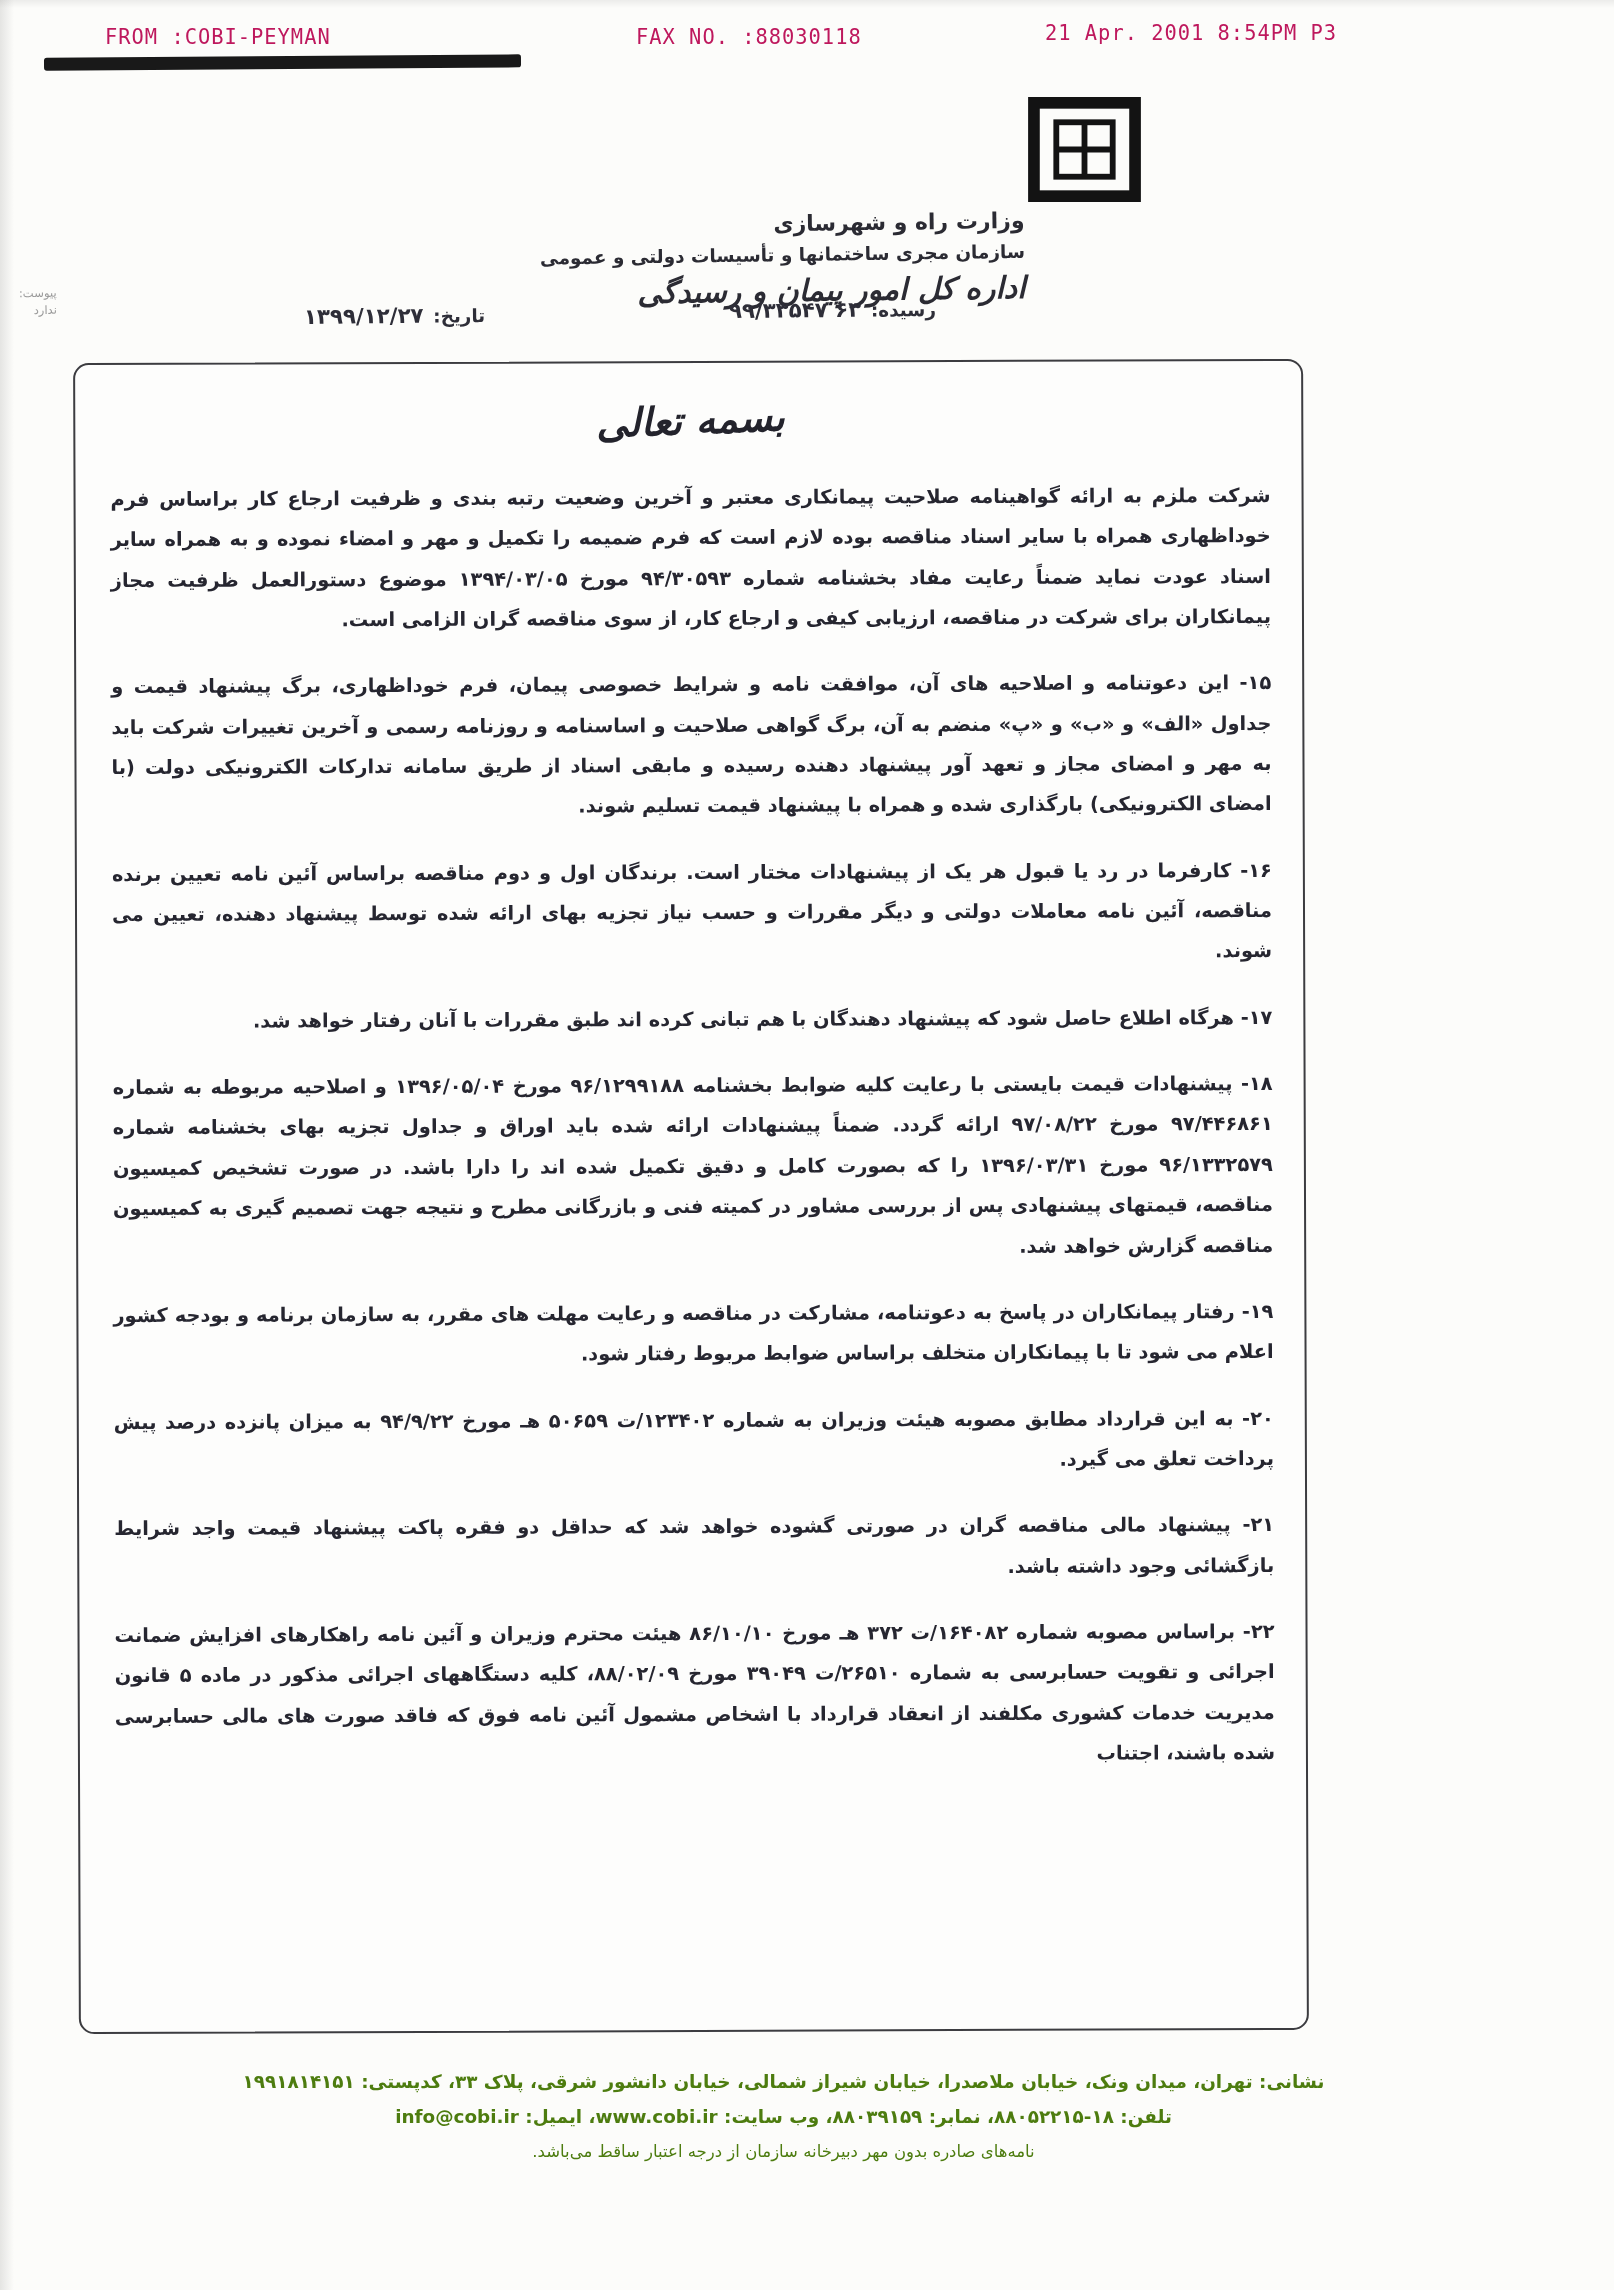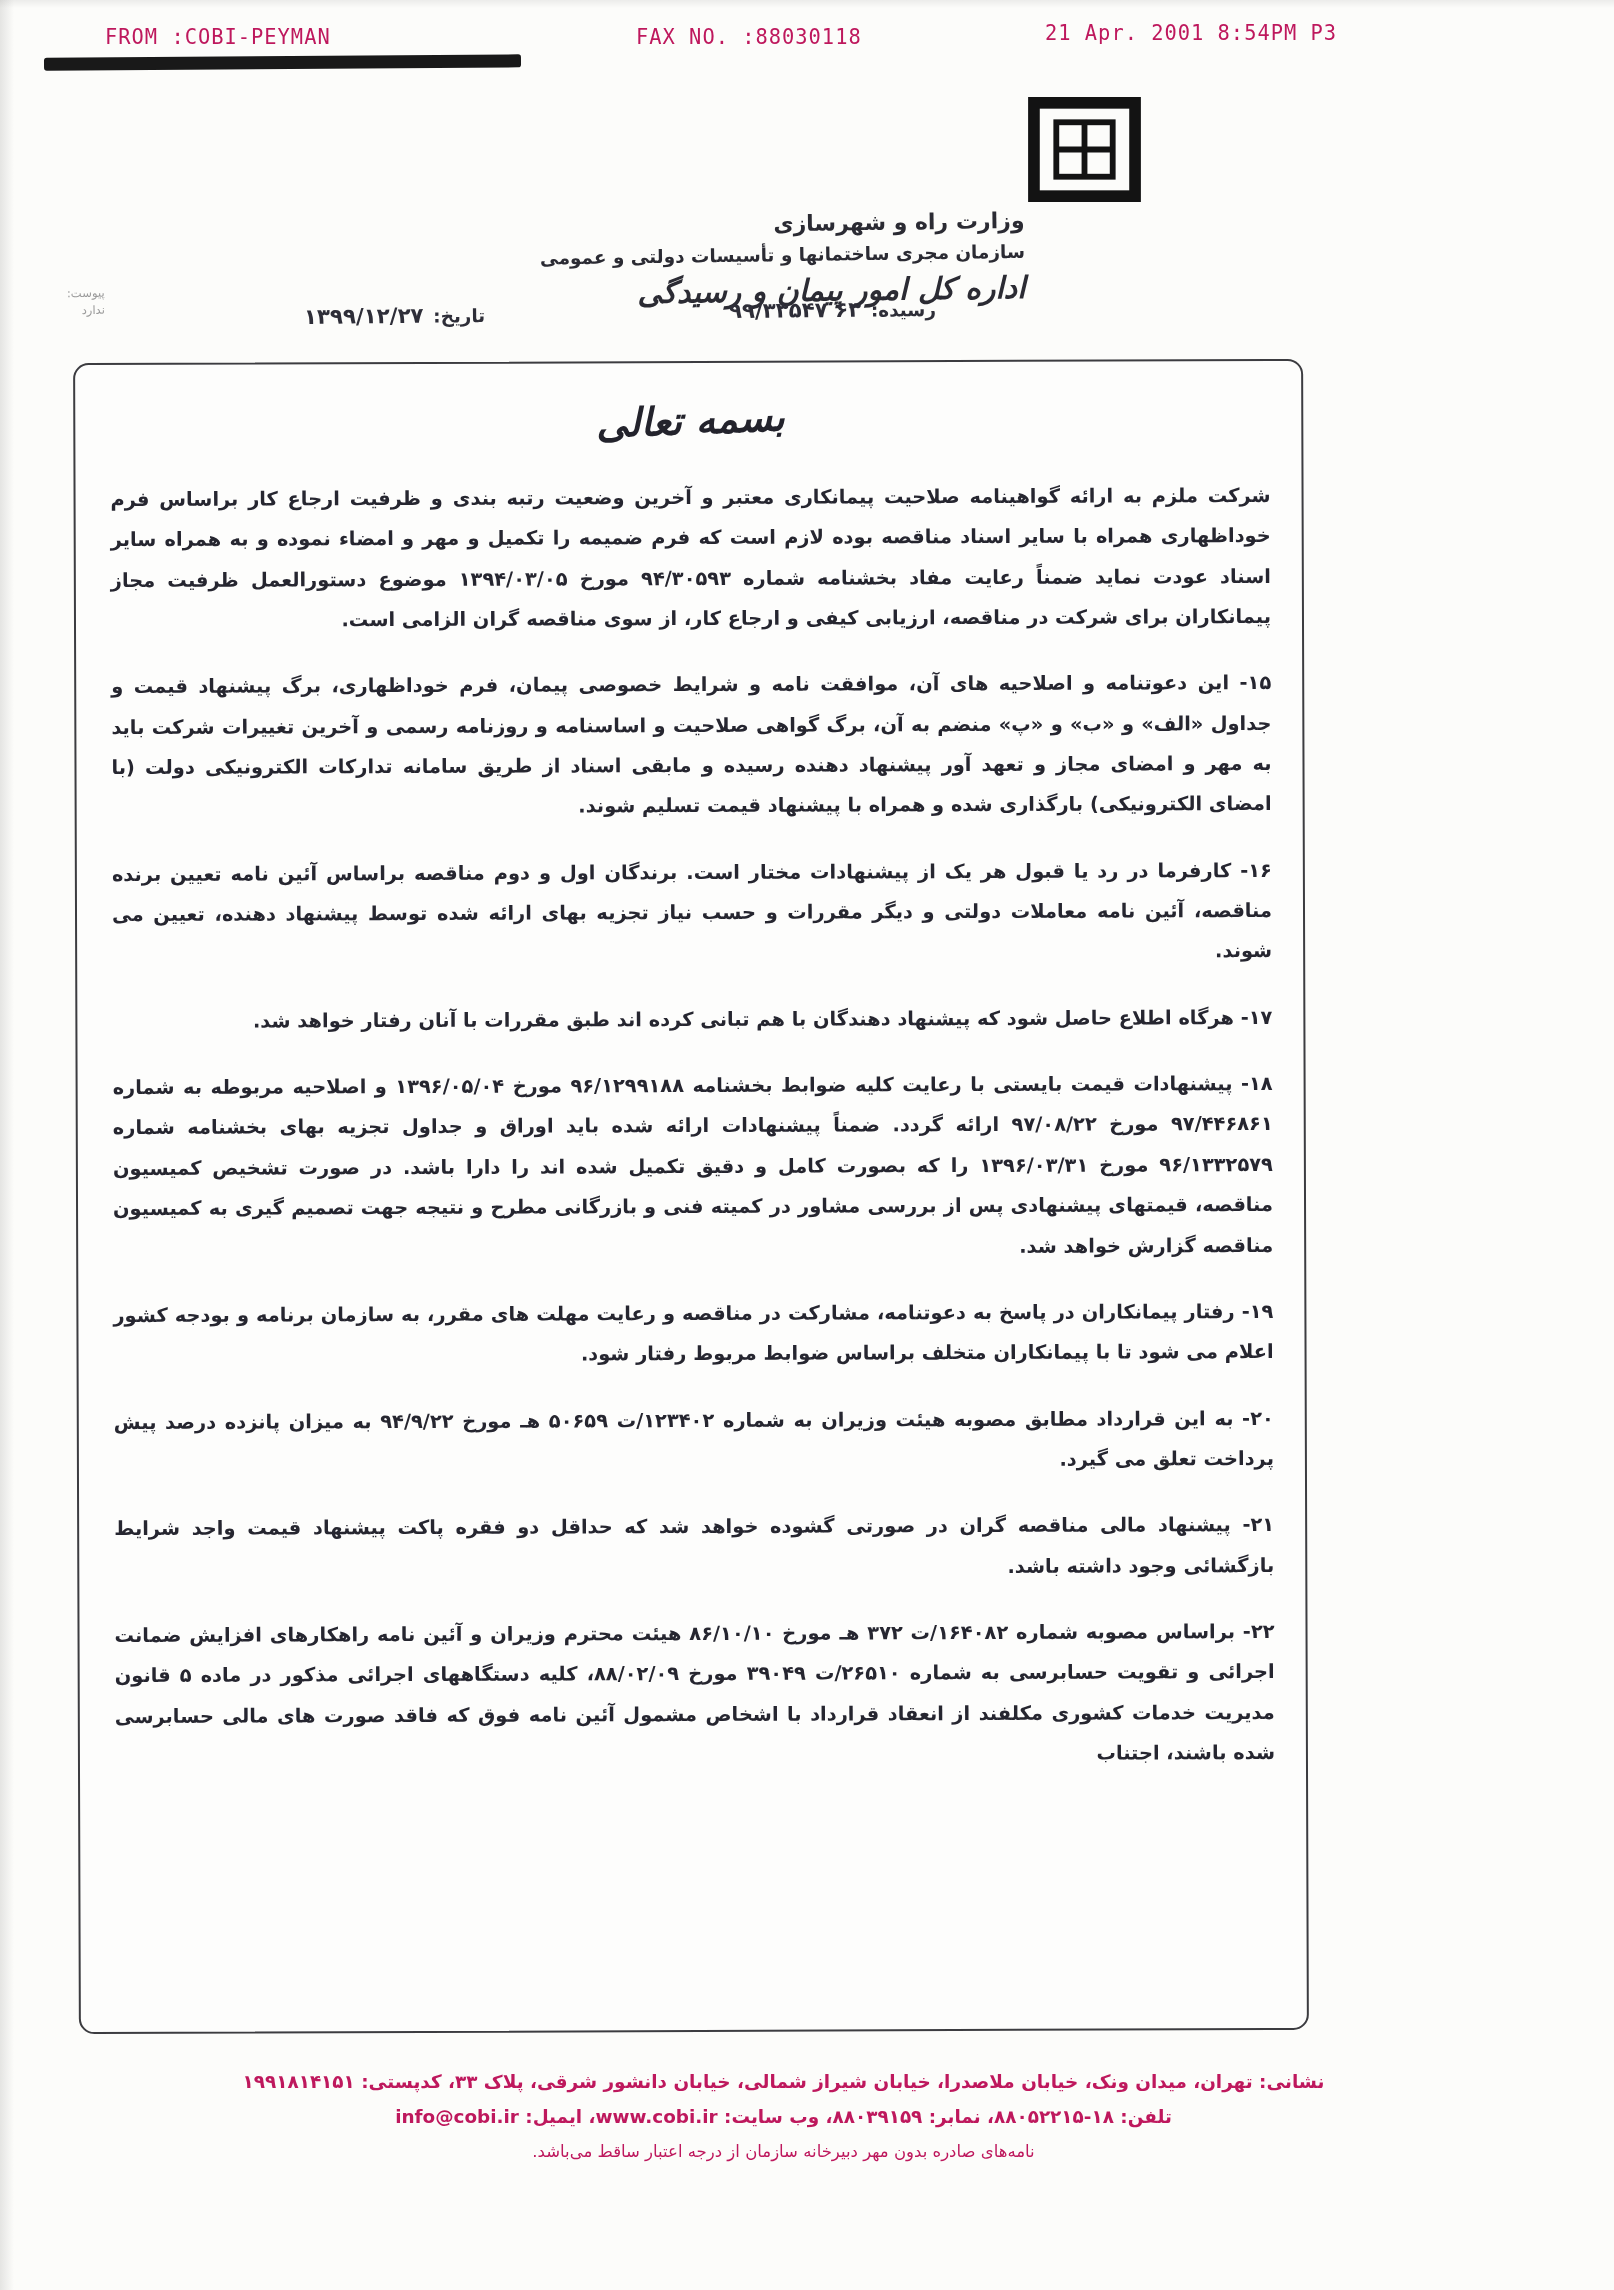--- a/index.html
+++ b/index.html
@@ -34,35 +34,35 @@
   .lh2{font-size:18.4px;font-weight:bold;margin-top:7.8px;}
   .lh3{font-size:30px;font-weight:bold;font-style:italic;margin-top:7.8px;}
 
   
   .meta{position:absolute;direction:rtl;white-space:nowrap;
     font-size:21.3px;font-weight:bold;color:#2e2e38;}
   .meta-number{right:679px;top:297px;transform:rotate(-0.6deg);}
   .meta-date{right:1130px;top:303px;transform:rotate(-0.6deg);}
   .meta .lbl{margin-left:9.7px;font-size:18.4px;text-align:right;}
   .attach{position:absolute;left:19.4px;top:285px;direction:rtl;
-    font-size:11.6px;color:#9a9a9a;line-height:1.5;transform:rotate(-1deg);margin-left:48px;}
+    font-size:11.6px;color:#9a9a9a;line-height:1.5;transform:rotate(-1deg);}
 
   
   .letter-box{position:absolute;left:76px;top:361px;width:1230px;height:1671px;
     border:2.9px solid #3c3c40;border-radius:15.5px;box-sizing:border-box;
     transform:rotate(-0.2deg);background:rgba(255,255,255,.35);}
   .letter-inner{padding:27px 31px 0 35px;direction:rtl;}
   .bismillah{text-align:center;font-size:39px;font-weight:bold;font-style:italic;
     color:#23232c;margin:7.8px 0 35px;transform:rotate(-2deg);}
   .paragraphs p{font-size:19.4px;line-height:2.08;font-weight:bold;
     text-align:justify;color:#262630;margin:0 0 26px;}
 
   
   .footer{position:absolute;left:68px;right:116px;top:2065px;
-    direction:rtl;text-align:center;color:#be185d;}
+    direction:rtl;text-align:center;color:#4d7c0f;}
   .footer .f1{font-size:18.4px;font-weight:bold;line-height:1.9;}
   .footer .f2{font-size:18.4px;font-weight:bold;line-height:1.9;}
   .footer .f3{font-size:16.5px;font-weight:normal;line-height:2.0;}
 </style>
 </head>
 <body>
 
 <div class="scan-edge"></div>
 <div class="scan-top"></div>
 

